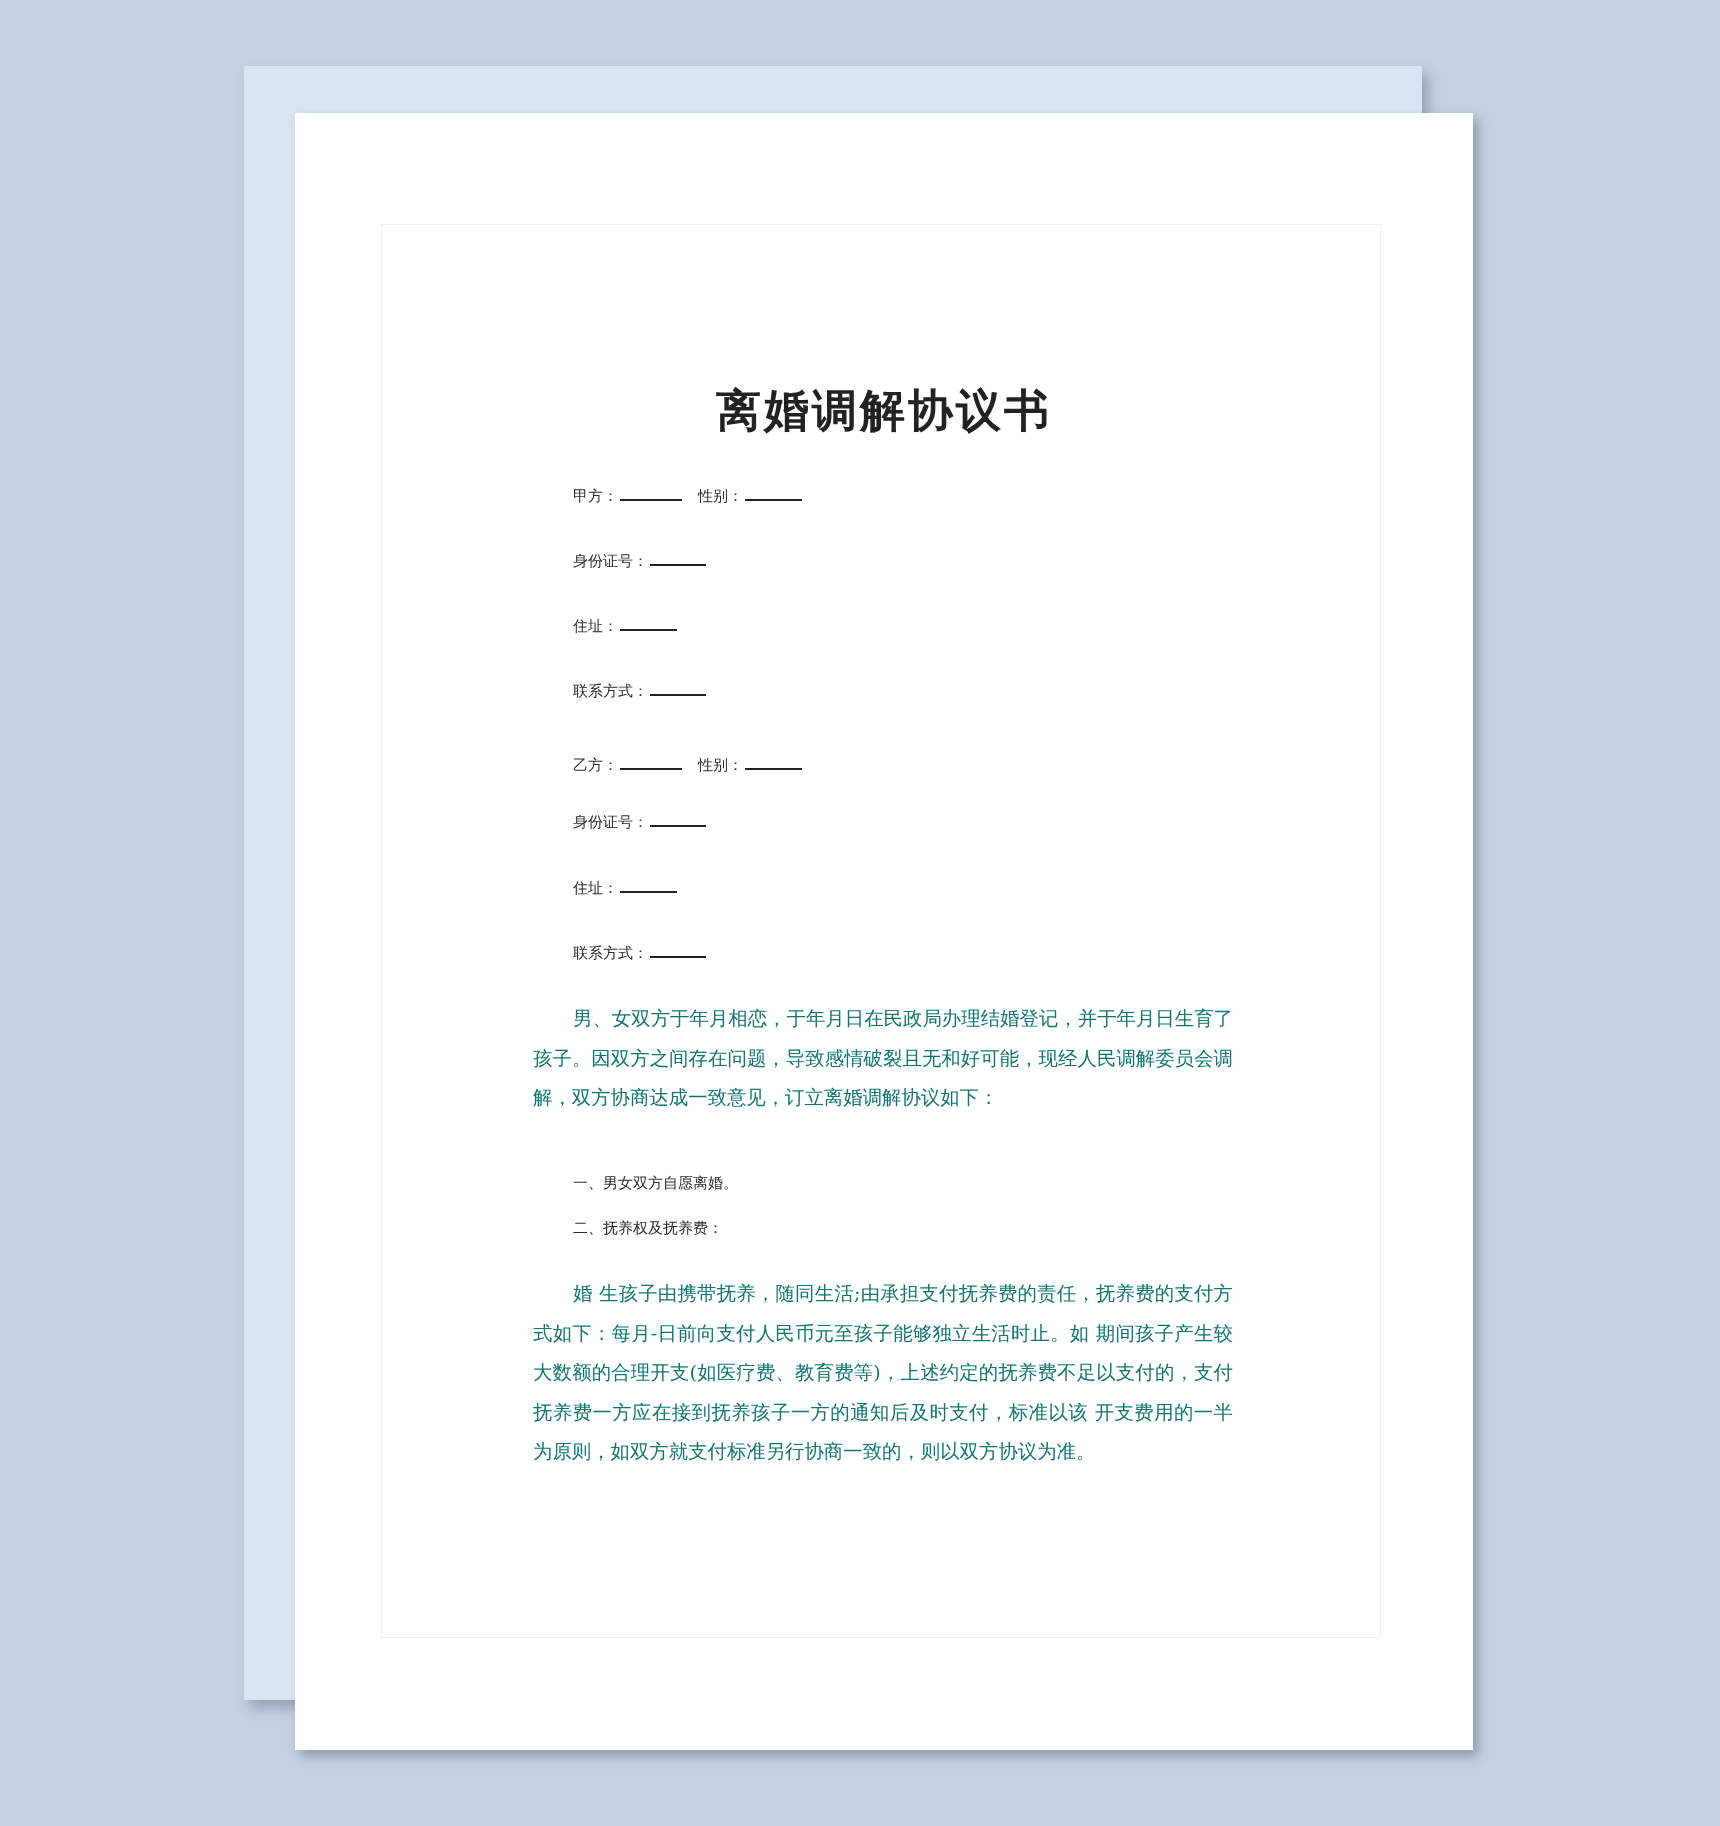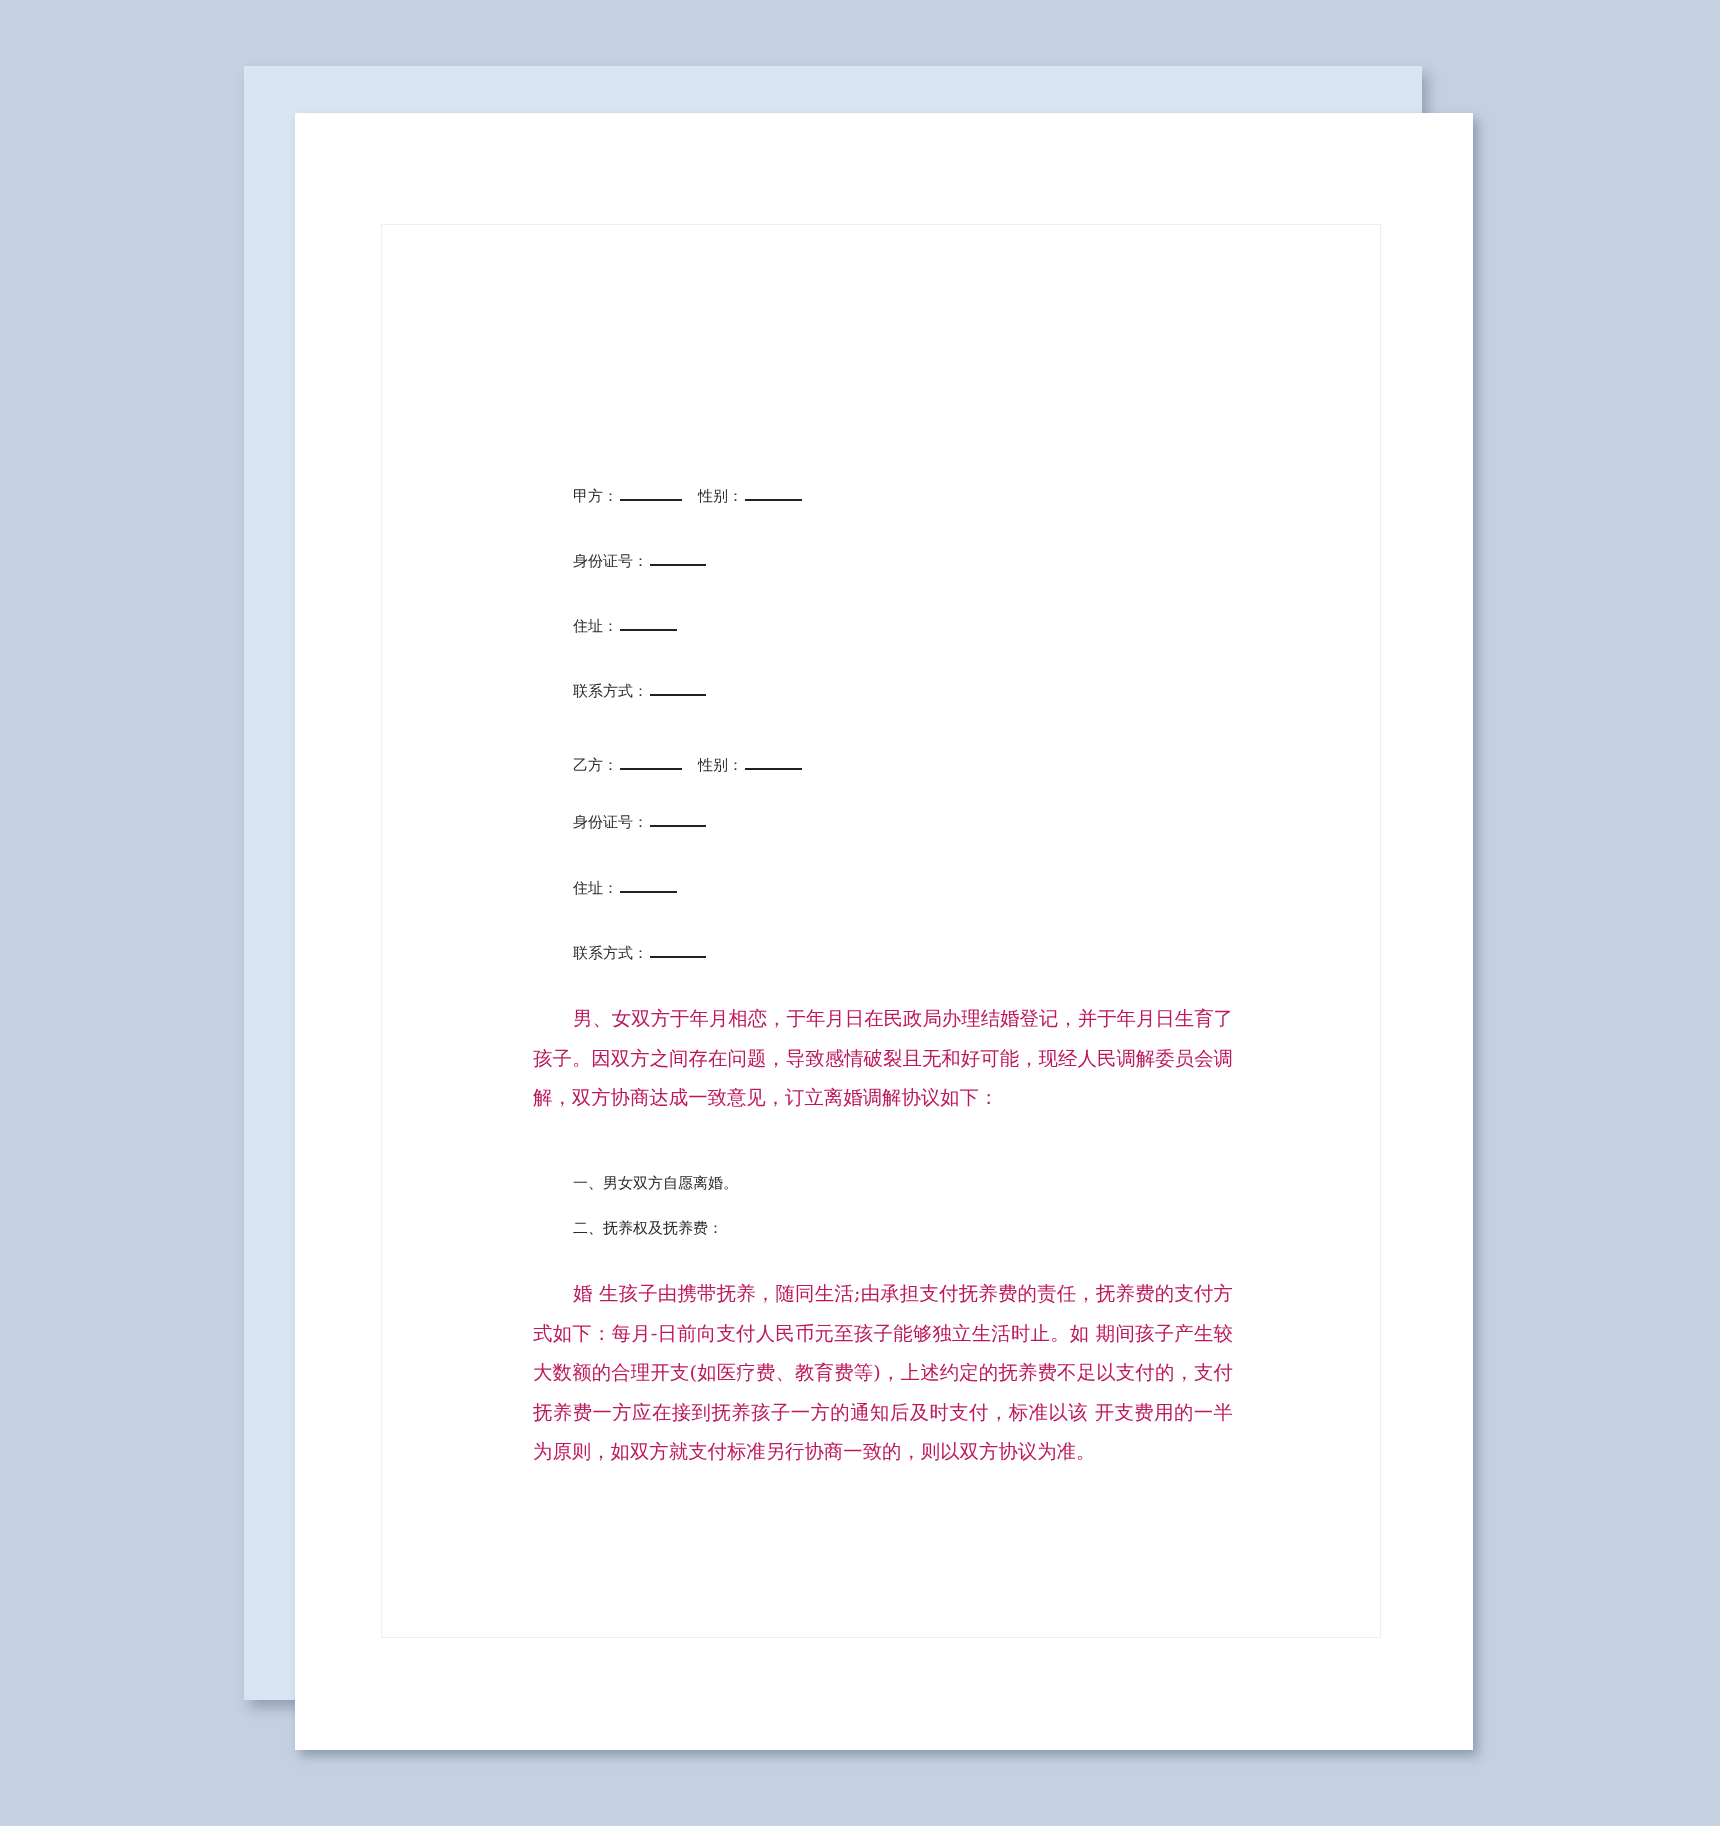--- a/index.html
+++ b/index.html
@@ -44,32 +44,33 @@
       display: inline-block; vertical-align: baseline;
       border-bottom: 2px solid #222;
       height: 14px; margin: 0 4px 0 2px;
     }
     .w62 { width: 62px; }
     .w57 { width: 57px; }
     .w56 { width: 56px; }
     .gap { display: inline-block; width: 12px; }
     .para {
       position: absolute; left: 238px; width: 700px;
-      font-size: 19.4px; line-height: 39.5px; color: #be185d;
+      font-size: 19.4px; line-height: 39.5px; color: #0f766e;
       text-indent: 40px; text-align: justify;
     }
   </style>
 </head>
 <body>
 
 <div class="back-page"></div>
 
 <div class="front-page">
   <div class="inner-frame"></div>
 
+  <div class="title">离婚调解协议书</div>
 
   <div class="row" style="top:371px;">
     <span>甲方：</span><span class="blank w62"></span><span class="gap"></span><span>性别：</span><span class="blank w57"></span>
   </div>
   <div class="row" style="top:436px;">
     <span>身份证号：</span><span class="blank w56"></span>
   </div>
   <div class="row" style="top:501px;">
     <span>住址：</span><span class="blank w57"></span>
   </div>

